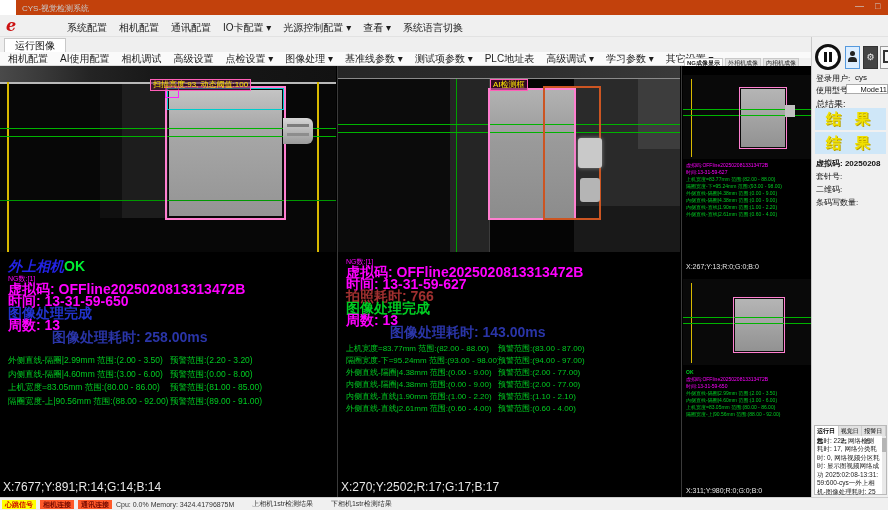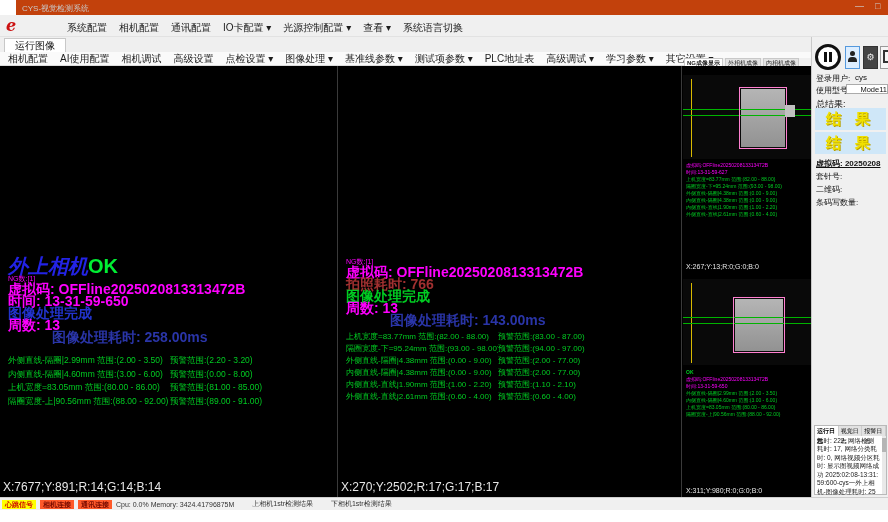--- a/index.html
+++ b/index.html
@@ -31,21 +31,21 @@
   
   .main { position:absolute; left:0; top:66px; width:811px; height:431px; background:#000; }
   .vdiv { position:absolute; top:0; width:1px; height:431px; background:#3a3a3a; }
 
   .panel { position:absolute; top:0; height:431px; }
   .scene { position:absolute; left:0; top:0; overflow:hidden; background:#070707; }
   .coords { position:absolute; left:3px; bottom:3px; font-size:12px; color:#e6e6e6; }
 
   
   .info { position:absolute; left:8px; top:192px; width:320px; }
-  .p-title { font-size:20px; font-weight:bold; font-style:italic; color:#2323e6; line-height:17px; }
+  .p-title { font-size:14px; font-weight:bold; font-style:italic; color:#2323e6; line-height:17px; }
   .p-ok { color:#00ee33; font-style:normal; font-weight:bold; }
   .p-ng { font-size:7px; color:#ff00ff; line-height:8px; }
   .iline { font-size:14px; font-weight:bold; line-height:11px; margin-top:1px; white-space:nowrap; }
   .c-mag { color:#ff00ff; } .c-blue { color:#2233cc; } .c-green { color:#00cc22; }
   .c-dkblue { color:#2a35a8;margin-left:44px; } .c-dkred { color:#a03030; }
   .rows { margin-top:11px; }
   .mrow { display:flex; font-size:8.5px; color:#00cc22; line-height:13.5px; white-space:nowrap; }
   .mrow .m { width:162px; overflow:hidden; }
   .rows-sm .mrow { font-size:8px; line-height:12px; }
   .rows-sm .mrow .m { width:152px; }
@@ -192,20 +192,40 @@
 
 <div class="thumbtabs">
   <span class="t active">NG成像显示</span>
   <span class="t">外相机成像</span>
   <span class="t">内相机成像</span>
 </div>
 
 <div class="main">
 
   <div class="panel" style="left:0;width:336px;">
+    <div class="scene" style="width:336px;height:186px;">
+      <div class="abs ls-topband"></div>
+      <div class="abs ls-topline"></div>
+      <div class="abs ls-cola"></div>
+      <div class="abs ls-colb"></div>
+      <div class="abs ls-ylinel"></div>
+      <div class="abs ls-yliner"></div>
+      <div class="abs ls-block"></div>
+      <div class="abs ls-g1"></div>
+      <div class="abs ls-g2"></div>
+      <div class="abs ls-g3"></div>
+      <div class="abs ls-pink"></div>
+      <div class="abs ls-cyan"></div>
+      <div class="abs ls-mag"></div>
+      <div class="abs ls-conn">
+          <i></i>
+          <b></b>
+        </div>
+      <div class="scene-label" style="left:150px;top:13px;">扫描高度:93, 动态阈值:100</div>
+    </div>
     <div class="info">
       <div class="p-title">
         <span>外上相机</span><span class="p-ok">OK</span>
       </div>
       <div class="p-ng">NG数:[1]</div>
       <div class="iline c-mag">虚拟码: OFFline2025020813313472B</div>
       <div class="iline c-mag">时间: 13-31-59-650</div>
       <div class="iline c-blue">图像处理完成</div>
       <div class="iline c-mag">周数: 13</div>
       <div class="iline c-dkblue">图像处理耗时: 258.00ms</div>
@@ -227,23 +247,42 @@
             <span class="w">预警范围:(89.00 - 91.00)</span>
           </div>
       </div>
     </div>
     <div class="coords">X:7677;Y:891;R:14;G:14;B:14</div>
   </div>
 
   <div class="vdiv" style="left:337px;"></div>
 
   <div class="panel" style="left:338px;width:342px;">
+    <div class="scene" style="width:342px;height:186px;background:#050505;">
+      <div class="abs cs-topband"></div>
+      <div class="abs cs-topline"></div>
+      <div class="abs cs-leftdark"></div>
+      <div class="abs cs-midcol"></div>
+      <div class="abs cs-right"></div>
+      <div class="abs cs-rlight"></div>
+      <div class="abs cs-rbottom"></div>
+      <div class="abs cs-gv"></div>
+      <div class="abs cs-block"></div>
+      <div class="abs cs-g1"></div>
+      <div class="abs cs-g2"></div>
+      <div class="abs cs-pink"></div>
+      <div class="abs cs-orange"></div>
+      <div class="abs cs-spot1"></div>
+      <div class="abs cs-spot2"></div>
+      <div class="scene-label" style="left:152px;top:13px;">AI检测框</div>
+    </div>
     <div class="info">
       <div class="p-ng">NG数:[1]</div>
       <div class="iline c-mag">虚拟码: OFFline2025020813313472B</div>
+      <div class="iline c-mag">时间: 13-31-59-627</div>
       <div class="iline c-dkred">拍照耗时: 766</div>
       <div class="iline c-green">图像处理完成</div>
       <div class="iline c-mag">周数: 13</div>
       <div class="iline c-dkblue">图像处理耗时: 143.00ms</div>
       <div class="rows rows-sm" style="margin-top:5px;">
         <div class="mrow">
             <span class="m">上机宽度=83.77mm 范围:(82.00 - 88.00)</span>
             <span class="w">预警范围:(83.00 - 87.00)</span>
           </div>
         <div class="mrow">
@@ -333,21 +372,21 @@
     <div class="door"></div>
   </div>
 
   <div class="s-row" style="top:36px;">登录用户:</div>
   <div class="s-row" style="top:36px;left:43px;">cys</div>
   <div class="s-row" style="top:48px;">使用型号:</div>
   <div class="s-field" style="top:47px;text-align:right;">Mode11</div>
   <div class="s-row" style="top:61px;font-size:9px;">总结果:</div>
   <div class="result-box" style="top:71px;">结 果</div>
   <div class="result-box" style="top:95px;">结 果</div>
-  <div class="s-row" style="top:121px;font-weight:bold;text-decoration:underline;">虚拟码: 20250208</div>
+  <div class="s-row" style="top:121px;font-weight:bold;">虚拟码: 20250208</div>
   <div class="s-row" style="top:134px;">套针号:</div>
   <div class="s-row" style="top:147px;">二维码:</div>
   <div class="s-row" style="top:160px;">条码写数量:</div>
 
   <div class="log">
     <div class="log-tabs">
       <span class="t active">运行日志</span>
       <span class="t">视觉日志</span>
       <span class="t">报警日志</span>
     </div>

